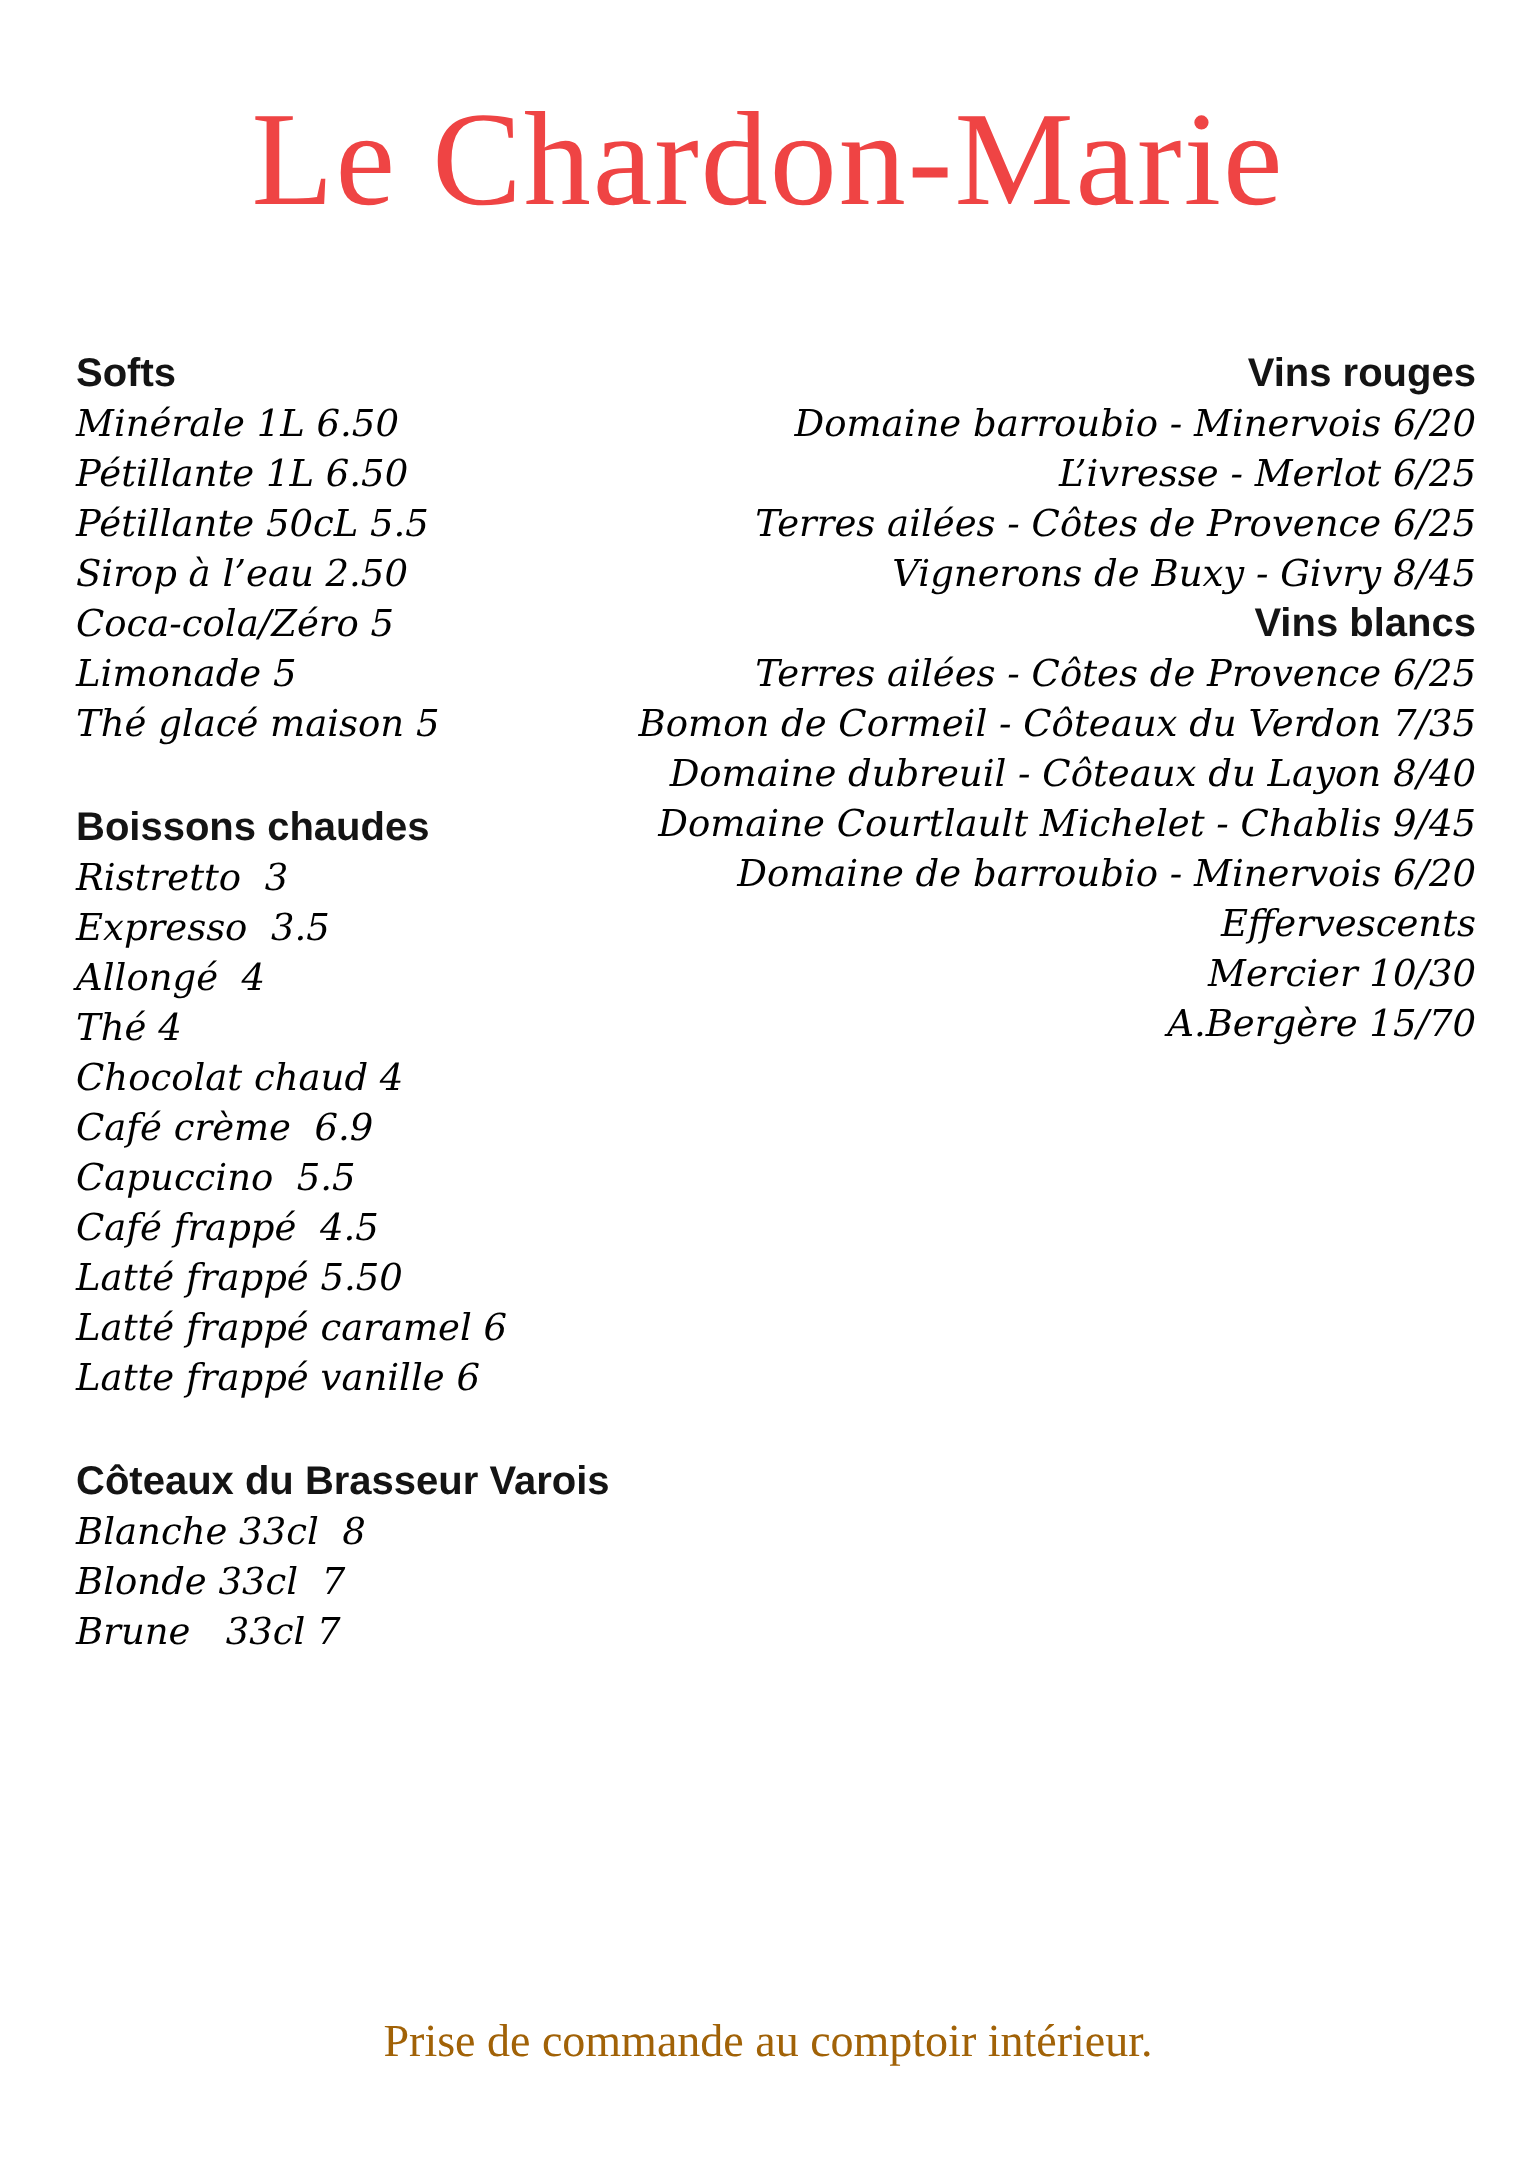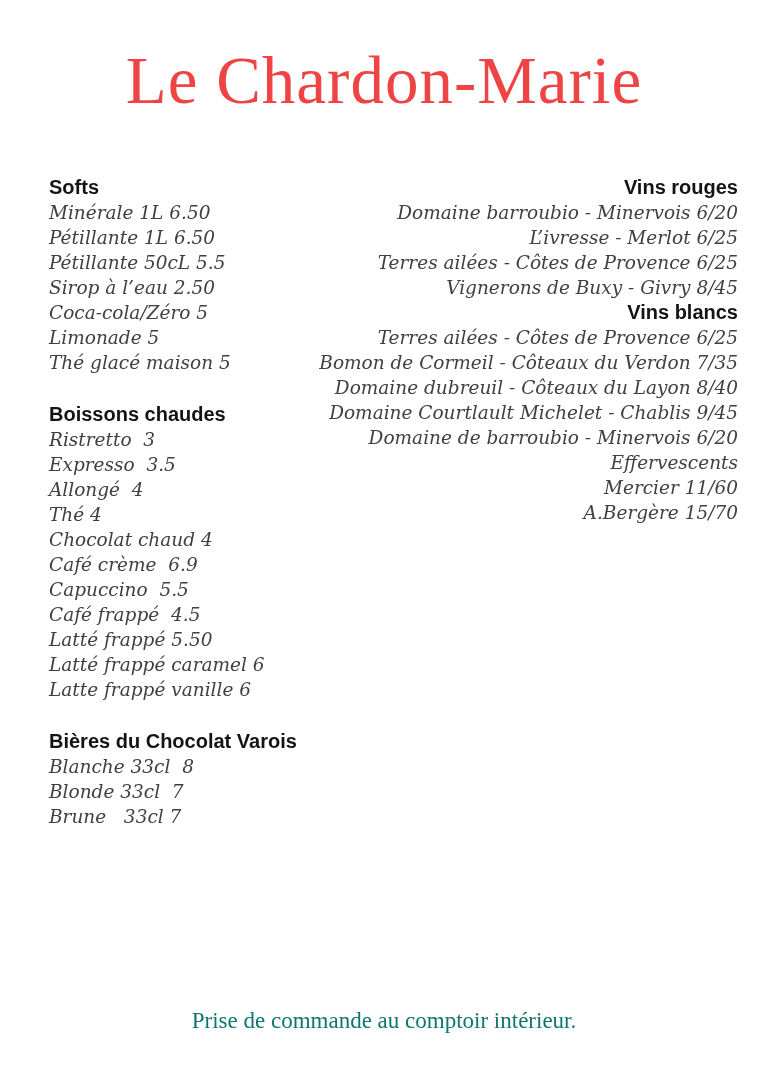--- a/index.html
+++ b/index.html
@@ -19,54 +19,54 @@
     font-weight: 400;
     font-size: 67px;
     line-height: 80px;
     letter-spacing: 1px;
     color: #ef4444;
   }
   .columns {
     display: flex;
     justify-content: space-between;
     align-items: flex-start;
-    padding: 0 30px 0 49px;
+    padding: 0 30px 0 38px;
     margin-top: 55px;
   }
   .col { list-style: none; }
   .col-left  { text-align: left;  max-width: 330px; }
   .col-right { text-align: right; flex: 1; }
   .section-heading {
     font-family: "Liberation Sans", sans-serif;
     font-weight: 700;
     font-size: 20px;
     line-height: 25px;
     color: #141414;
   }
   .menu-item {
     font-family: "DejaVu Serif", serif;
     font-style: italic;
     font-size: 18.5px;
     line-height: 25px;
-    color: #404040;
+    color: #000000;
     white-space: pre-wrap;
   }
   .col-left .section { margin-bottom: 27px; }
   .col-left .section:last-child { margin-bottom: 0; }
   .section-aperitifs { margin-top: 31px; }
   .section-aperitifs .menu-item { font-size: 19.5px; line-height: 27.5px; }
   .footer-note {
     position: absolute;
     left: 0;
     bottom: 52px;
     width: 100%;
     text-align: center;
     font-family: "Liberation Serif", serif;
     font-size: 23px;
-    color: #0f766e;
+    color: #a16207;
   }
 </style>
 </head>
 <body>
 
 <div class="page">
 
   <h1 class="title">Le Chardon-Marie</h1>
 
   <div class="columns">
@@ -93,21 +93,21 @@
         <div class="menu-item">Chocolat chaud 4</div>
         <div class="menu-item">Café crème  6.9</div>
         <div class="menu-item">Capuccino  5.5</div>
         <div class="menu-item">Café frappé  4.5</div>
         <div class="menu-item">Latté frappé 5.50</div>
         <div class="menu-item">Latté frappé caramel 6</div>
         <div class="menu-item">Latte frappé vanille 6</div>
       </div>
 
       <div class="section">
-        <div class="section-heading">Bières du Chocolat Varois</div>
+        <div class="section-heading">Côteaux du Brasseur Varois</div>
         <div class="menu-item">Blanche 33cl  8</div>
         <div class="menu-item">Blonde 33cl  7</div>
         <div class="menu-item">Brune   33cl 7</div>
       </div>
 
     </div>
 
     <div class="col col-right">
 
       <div class="section">
@@ -122,21 +122,21 @@
         <div class="section-heading">Vins blancs</div>
         <div class="menu-item">Terres ailées - Côtes de Provence 6/25</div>
         <div class="menu-item">Bomon de Cormeil - Côteaux du Verdon 7/35</div>
         <div class="menu-item">Domaine dubreuil - Côteaux du Layon 8/40</div>
         <div class="menu-item">Domaine Courtlault Michelet - Chablis 9/45</div>
       </div>
 
       <div class="section">
         <div class="menu-item">Domaine de barroubio - Minervois 6/20</div>
         <div class="menu-item">Effervescents</div>
-        <div class="menu-item">Mercier 11/60</div>
+        <div class="menu-item">Mercier 10/30</div>
         <div class="menu-item">A.Bergère 15/70</div>
       </div>
 
 
     </div>
 
   </div>
 
   <div class="footer-note">Prise de commande au comptoir intérieur.</div>
 

